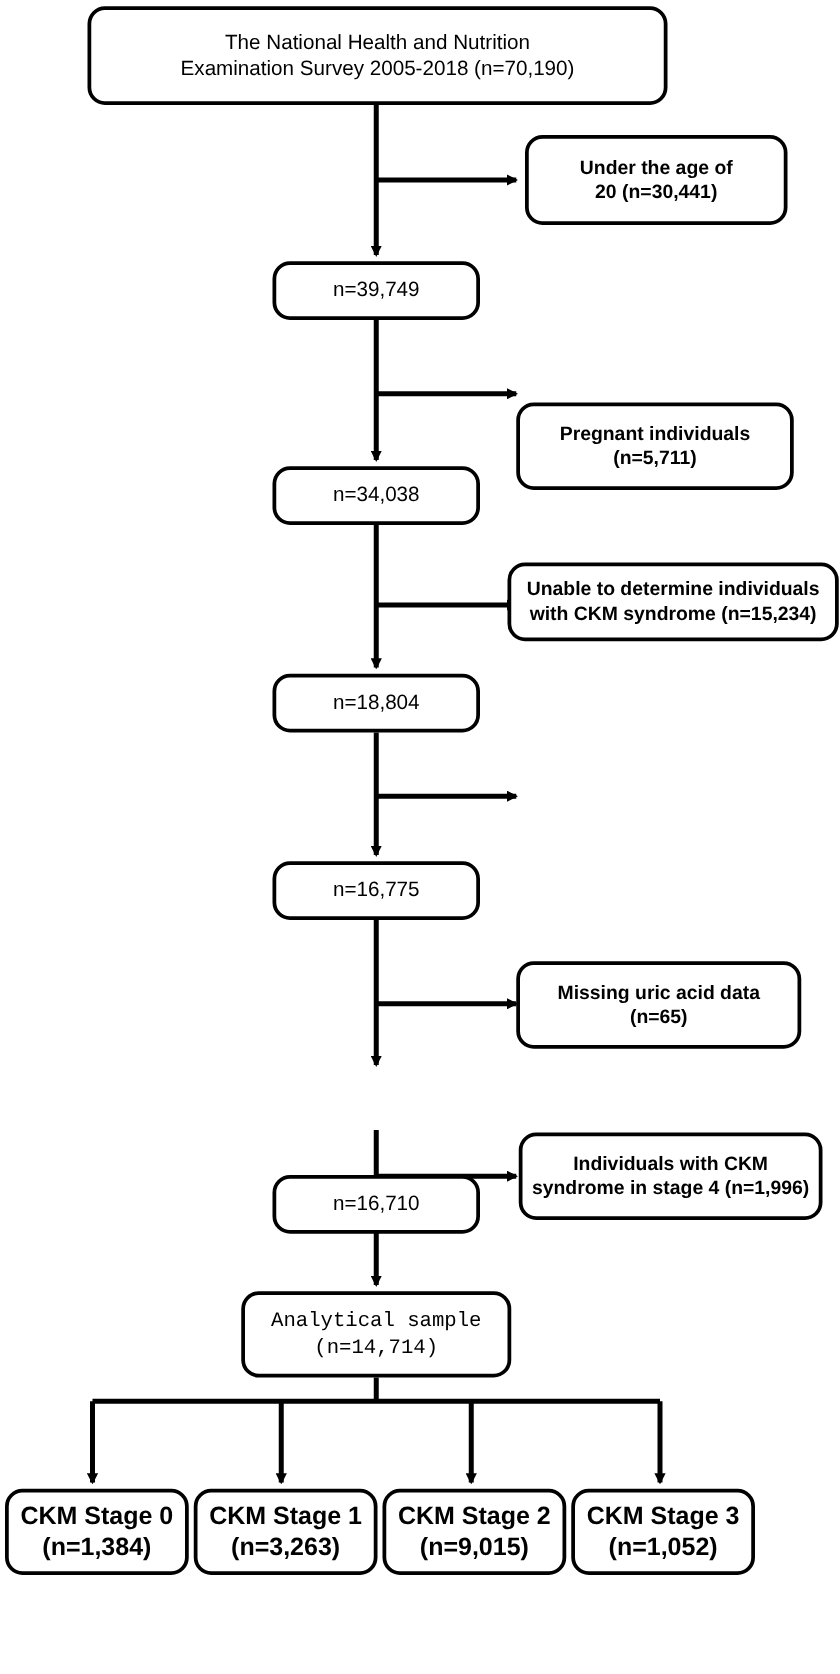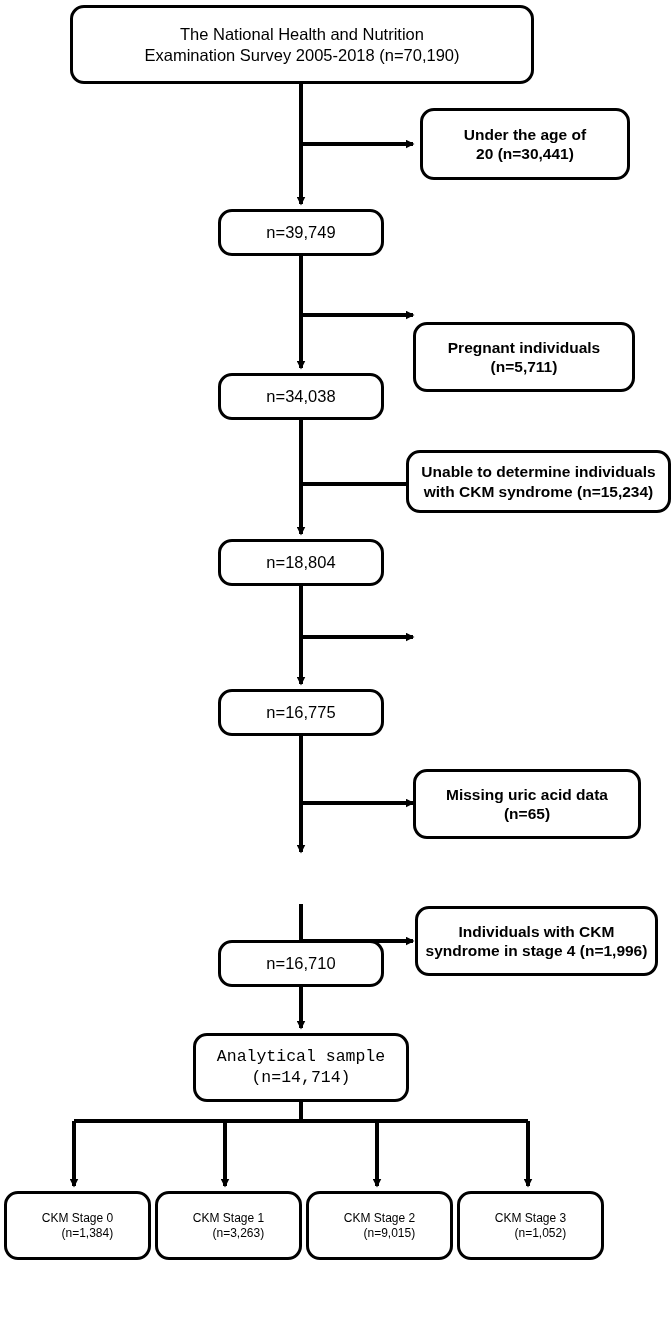--- a/index.html
+++ b/index.html
@@ -38,23 +38,22 @@
   }
   .main-node {
     font-size: 16.5px;
     font-weight: 400;
   }
   .excl-node {
     font-size: 15.5px;
     font-weight: 700;
   }
   .stage-node {
-    font-size: 12px;
-    font-weight: 400;
-    text-align: right;
+    font-size: 20px;
+    font-weight: 700;
   }
   .title-node {
     font-size: 16.5px;
     font-weight: 400;
   }
   svg.lines {
     position: absolute;
     left: 0;
     top: 0;
     width: 672px;

